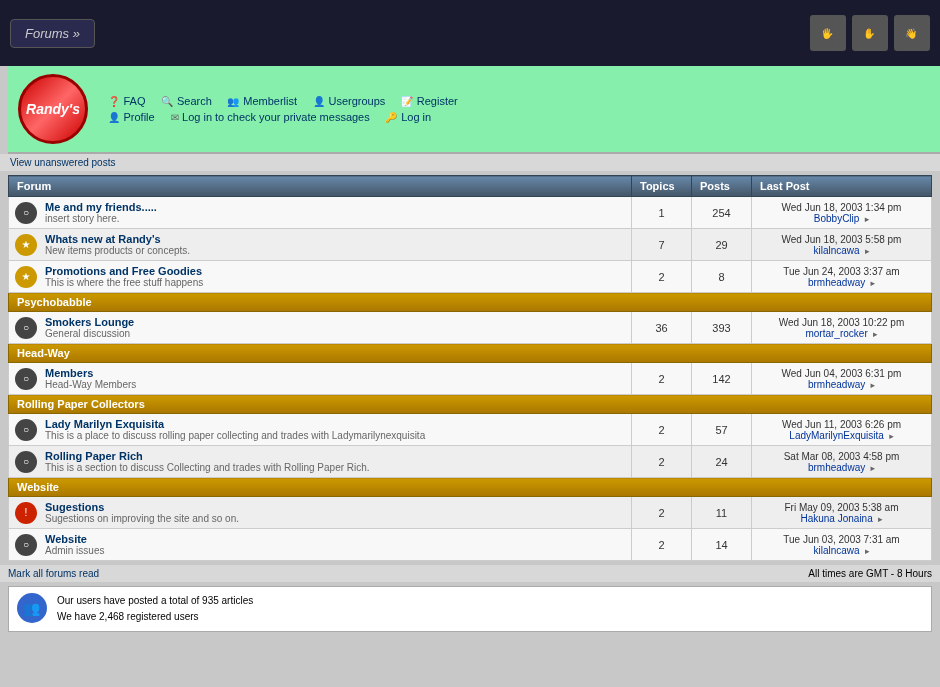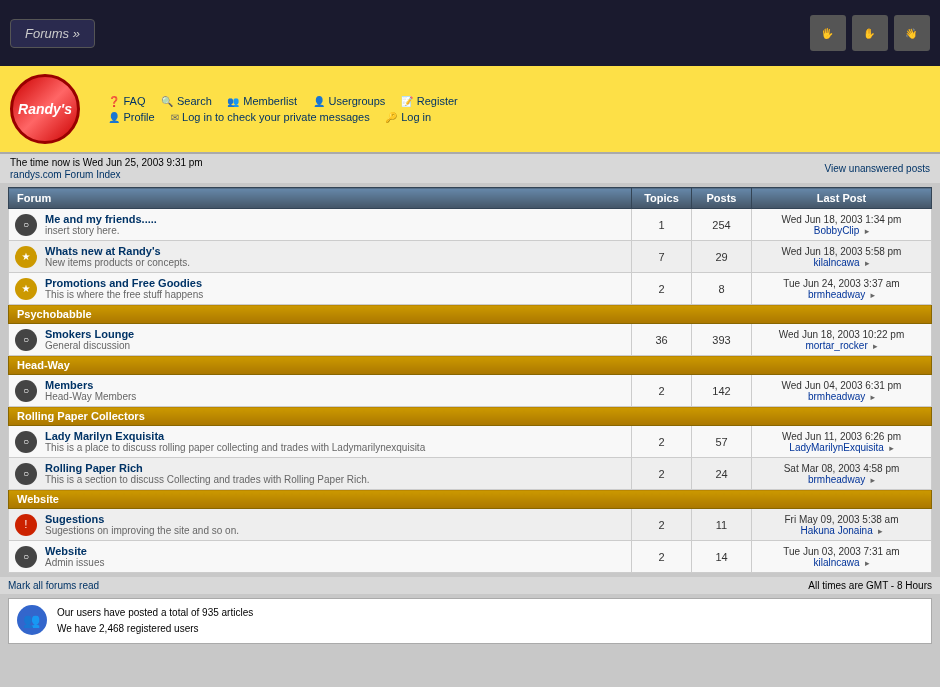--- a/index.html
+++ b/index.html
@@ -68,26 +68,27 @@
       color: white;
       font-size: 14px;
       font-weight: bold;
       font-style: italic;
       border: 3px solid #990000;
       flex-shrink: 0;
     }
 
     
     #top-section {
-      background: #fde047;
+      background: #86efac;
       border-bottom: 2px solid #aaa;
       display: flex;
       align-items: center;
       padding: 8px 10px;
-      gap: 28px;
+      gap: 20px;
+      margin-left: 8px;
     }
 
     
     #info-bar {
       background: #d8d8d8;
       padding: 3px 10px;
       font-size: 10px;
       display: flex;
       justify-content: space-between;
       align-items: center;
@@ -107,21 +108,21 @@
       margin-bottom: 0;
     }
     .forum-table th {
       background: linear-gradient(to bottom, #6688aa, #445566);
       color: #fff;
       font-size: 11px;
       padding: 4px 8px;
       text-align: left;
       border: 1px solid #334455;
     }
-    .forum-table th.center { text-align: center; }
+    .forum-table th.center { }
 
     
     .category-row td {
       background: linear-gradient(to bottom, #cc9900, #aa7700);
       color: #fff;
       font-weight: bold;
       font-size: 11px;
       padding: 3px 8px;
       border: 1px solid #886600;
     }
@@ -244,24 +245,20 @@
       </span>
       <span class="nav-item">
         <span class="nav-icon">🔑</span>
         <a href="#">Log in</a>
       </span>
     </div>
   </div>
 </div>
 
 <div id="info-bar">
-  <div id="info-left">
-    <span>The time now is Wed Jun 25, 2003 9:31 pm</span>
-    <a href="#">randys.com Forum Index</a>
-  </div>
   <a href="#">View unanswered posts</a>
 </div>
 
 <div id="main">
   <table class="forum-table">
     <thead>
       <tr>
         <th>Forum</th>
         <th class="center" style="width:60px;">Topics</th>
         <th class="center" style="width:60px;">Posts</th>

